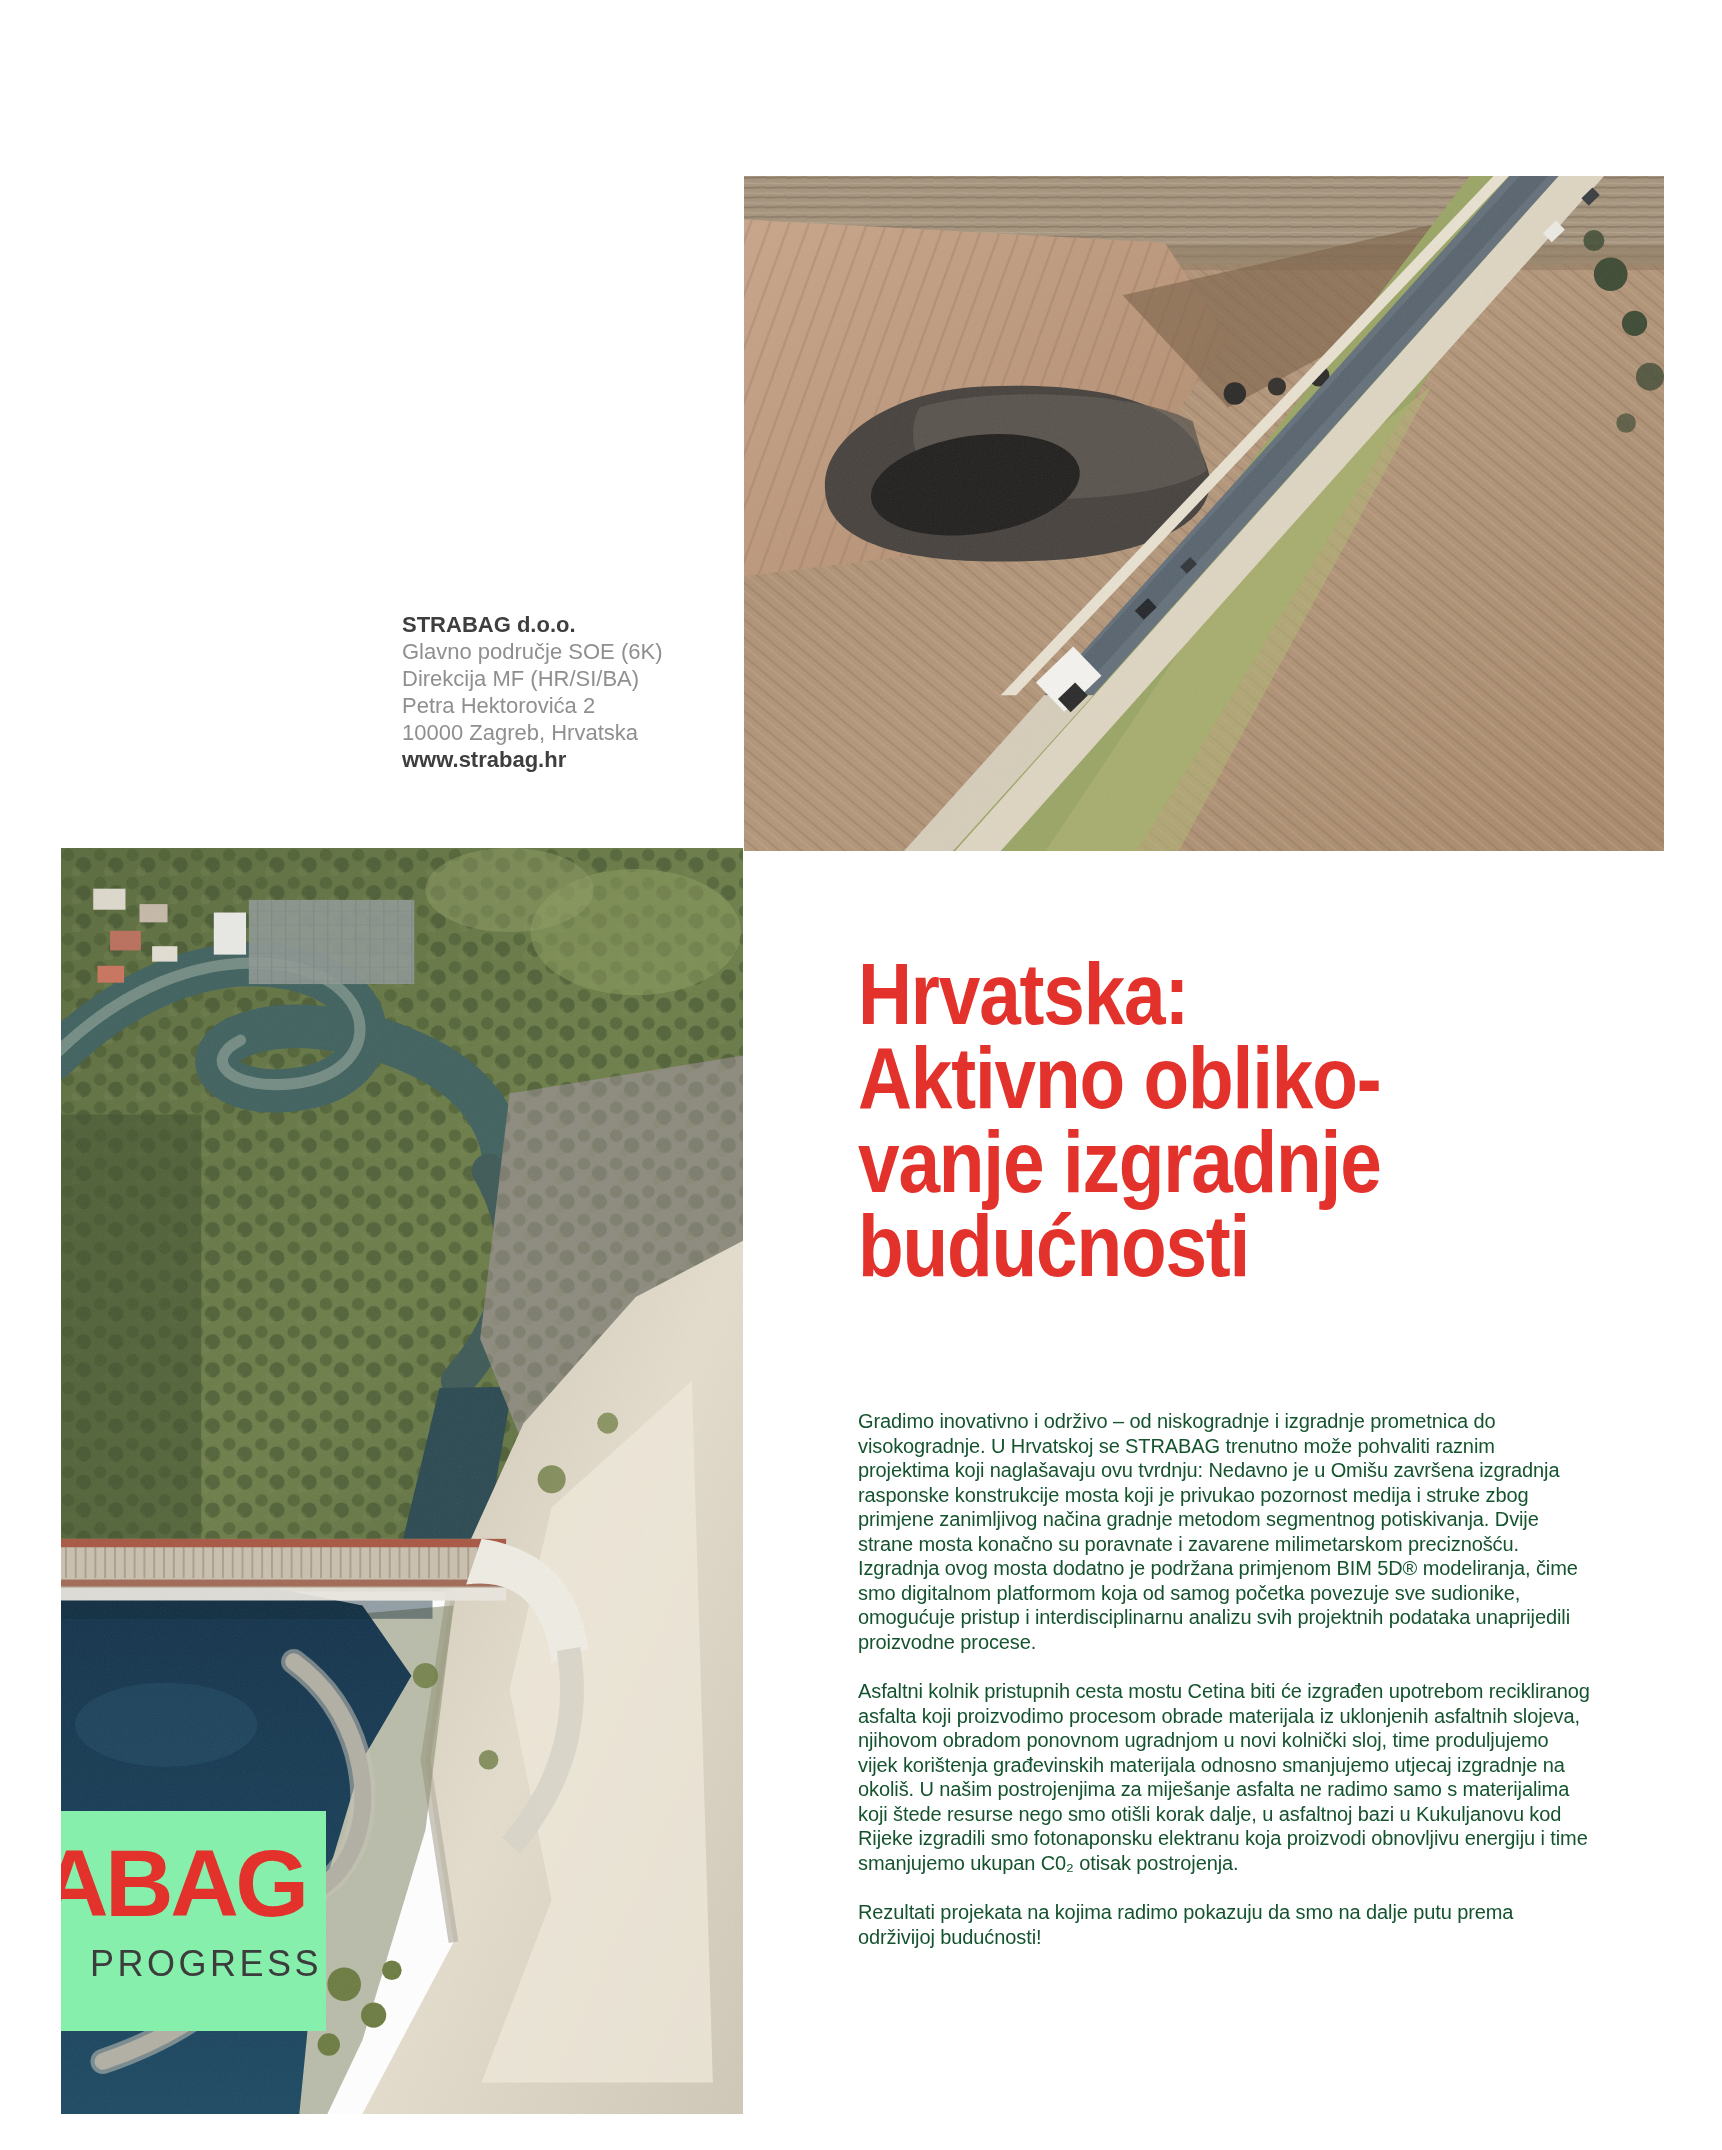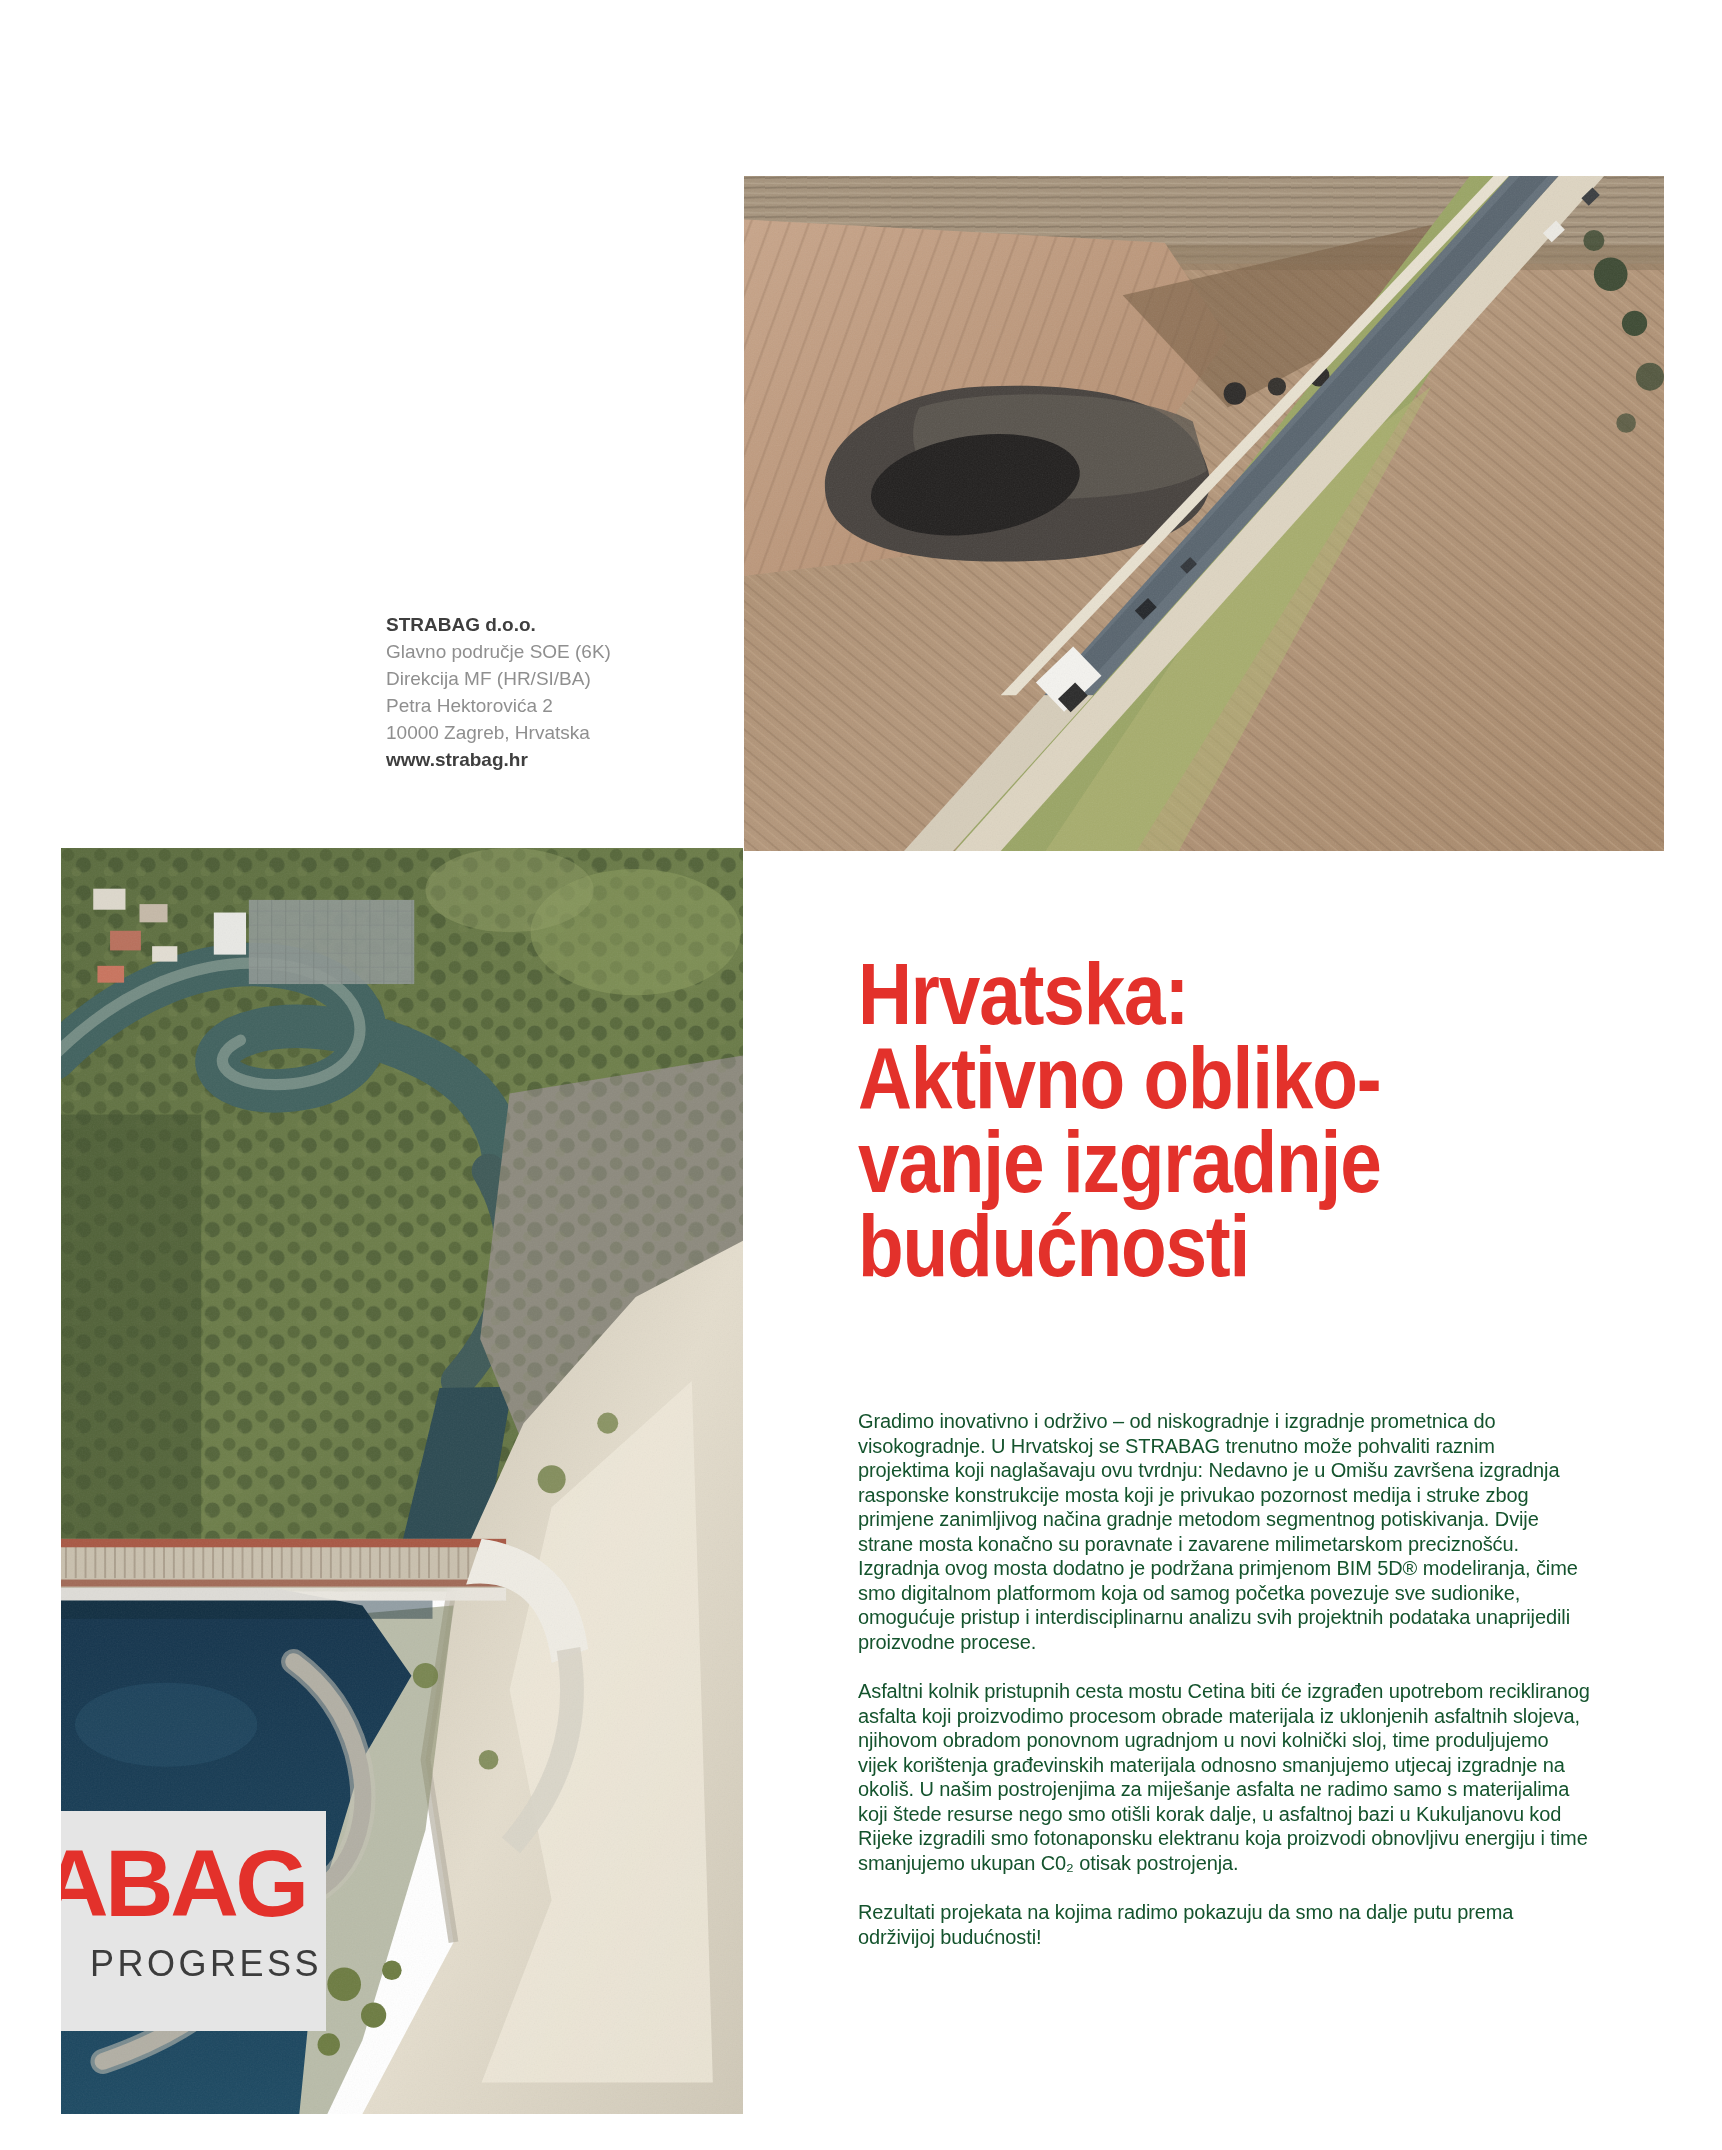--- a/index.html
+++ b/index.html
@@ -6,35 +6,35 @@
   .page{
     position:relative;width:1723px;height:2151px;background:#ffffff;overflow:hidden;
     font-family:"Liberation Sans", sans-serif;
   }
   
   .photo{position:absolute;overflow:hidden;}
   .photo svg{display:block;width:100%;height:100%;}
   .photo-top{left:744px;top:176px;width:920px;height:675px;}
   .photo-bridge{left:61px;top:848px;width:682px;height:1266px;}
   
-  .address{position:absolute;left:386px;top:611px;font-size:19px;line-height:27px;color:#8f8f8f;}
+  .address{position:absolute;left:402px;top:611px;font-size:22px;line-height:27px;color:#8f8f8f;}
   .address .strong{font-weight:bold;color:#3e3e3e;}
   
   .headline{
     position:absolute;left:858px;top:952px;color:#e3312b;
     font-size:88px;font-weight:bold;letter-spacing:-1.4px;
     transform:scaleX(0.85);transform-origin:0 0;white-space:nowrap;
   }
   .headline div{line-height:84px;}
   
   .bodytext{position:absolute;left:858px;top:1409px;width:733px;
     font-size:20px;line-height:24.5px;color:#14532d;letter-spacing:-0.1px;}
   .bodytext p{margin:0 0 25px 0;}
   
-  .logo-box{position:absolute;left:61px;top:1811px;width:265px;height:220px;background:#e5e5e5;overflow:hidden;}
+  .logo-box{position:absolute;left:61px;top:1811px;width:265px;height:220px;background:#86efac;overflow:hidden;}
   .logo-wordmark{position:absolute;left:-21px;top:25px;color:#e3312b;font-weight:bold;
     font-size:95px;letter-spacing:-3.5px;line-height:95px;white-space:nowrap;}
   .logo-tagline{position:absolute;left:29px;top:132px;color:#3c3c3c;font-weight:400;
     font-size:36px;letter-spacing:3.5px;white-space:nowrap;}
 </style>
 </head>
 <body>
 
 <div class="page">
 

